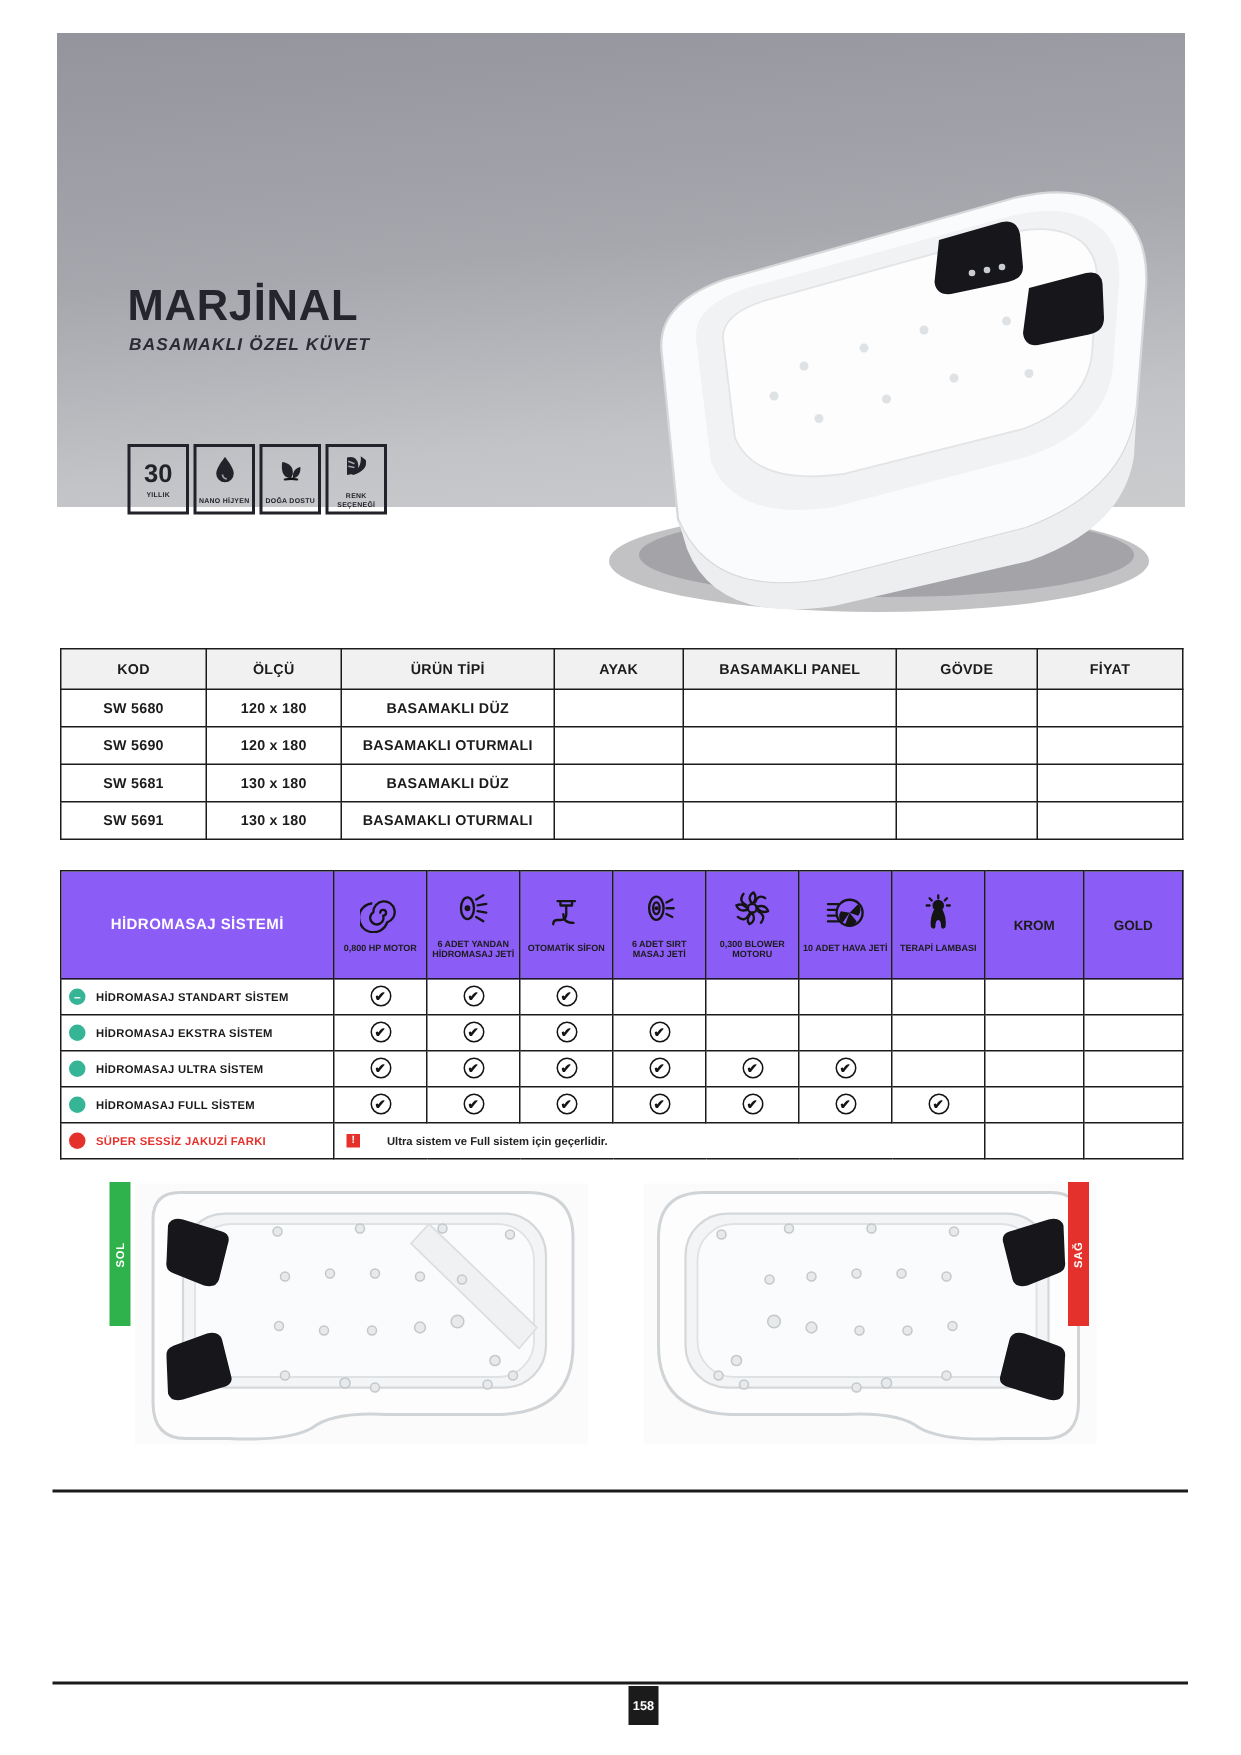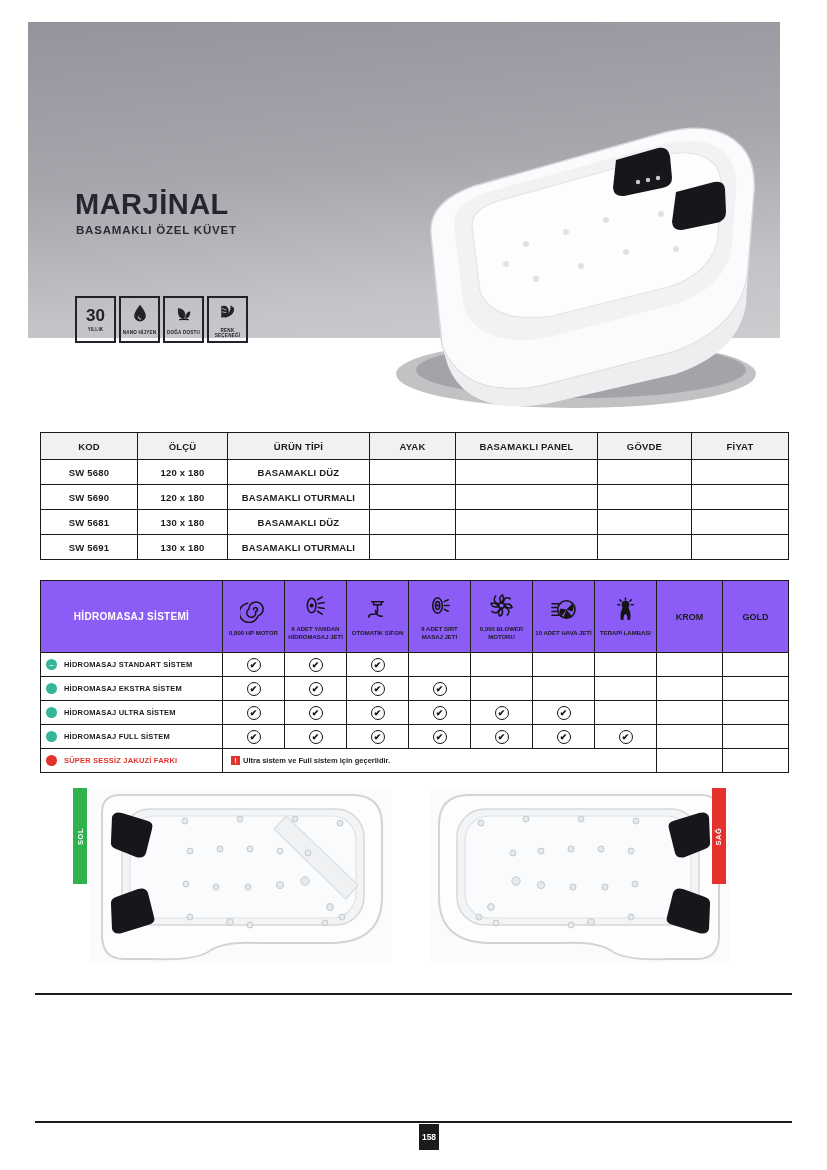--- a/index.html
+++ b/index.html
@@ -1,26 +1,26 @@
 <!DOCTYPE html>
 <html><head>
 <meta charset="utf-8">
 <style>
   * { margin:0; padding:0; box-sizing:border-box; }
   html,body { background:#ffffff; }
   body { font-family:"Liberation Sans", sans-serif; }
   .page { position:relative; width:827px; height:1170px; background:#ffffff; overflow:hidden; }
 
   
-  .hero { position:absolute; left:28px; top:22px; width:752px; height:316px;
+  .hero { position:absolute; left:38px; top:22px; width:752px; height:316px;
           background:linear-gradient(175deg,#94959c 0%,#a6a7ad 45%,#c3c4c7 80%,#cbccce 100%); }
   .hero-title { position:absolute; left:47px; top:166px; font-size:29px; font-weight:bold;
                 color:#25252d; letter-spacing:0.5px; }
   .hero-subtitle { position:absolute; left:48px; top:202px; font-size:11.5px; font-weight:bold;
-                   color:#2b2b33; letter-spacing:0.8px; }
+                   color:#2b2b33; letter-spacing:0.8px;font-style:italic; }
   .badges { position:absolute; left:47px; top:274px; display:flex; gap:3px; }
   .badge { width:41px; height:47px; border:2.5px solid #22222a; display:flex; flex-direction:column;
            align-items:center; justify-content:center; padding:2px 1px; }
   .badge-big { font-size:17px; font-weight:bold; color:#22222a; line-height:1; }
   .badge-label { font-size:4.6px; font-weight:bold; color:#22222a; text-align:center;
                  margin-top:3px; line-height:1.1; letter-spacing:0.2px; }
   .badge svg { width:22px; height:20px; }
   .hero-tub { position:absolute; left:348px; top:52px; width:412px; height:348px; }
 
   
@@ -48,21 +48,21 @@
          font-size:8px; font-weight:bold; line-height:1; }
   .dot.red { background:#e5312b; }
   .row-label .rl-text { font-size:7.5px; font-weight:bold; color:#1b1b1b; letter-spacing:0.2px; }
   .row-label.red-text .rl-text { color:#e5312b; }
   .check-cell { text-align:center; vertical-align:middle; }
   .check { display:inline-flex; width:14px; height:14px; border:1.6px solid #141414; border-radius:50%;
            align-items:center; justify-content:center; font-size:9px; font-weight:bold; color:#141414;
            vertical-align:middle; }
   .check::after { content:"\2714"; }
   .note-cell { vertical-align:middle; }
-  .note-inner { display:flex; gap:3px; padding-left:8px; }
+  .note-inner { display:flex; gap:18px; padding-left:8px; }
   .note-bang { width:9px; height:9px; background:#e5312b; color:#ffffff; font-size:7px; font-weight:bold;
                display:inline-flex; align-items:center; justify-content:center; flex:0 0 auto; }
   .note-text { font-size:7.5px; font-weight:bold; color:#222222; }
 
   
   .side-bar { position:absolute; width:14px; height:96px; display:flex; align-items:center; justify-content:center; }
   .side-bar span { transform:rotate(-90deg); color:#ffffff; font-size:7.5px; font-weight:bold; letter-spacing:0.5px; }
   .bar-left  { left:73px;  top:788px; background:#2fb14c; }
   .bar-right { left:712px; top:788px; background:#e5312b; }
   .tub-top { position:absolute; top:789px; width:302px; height:174px; background:#fbfbfc; }

